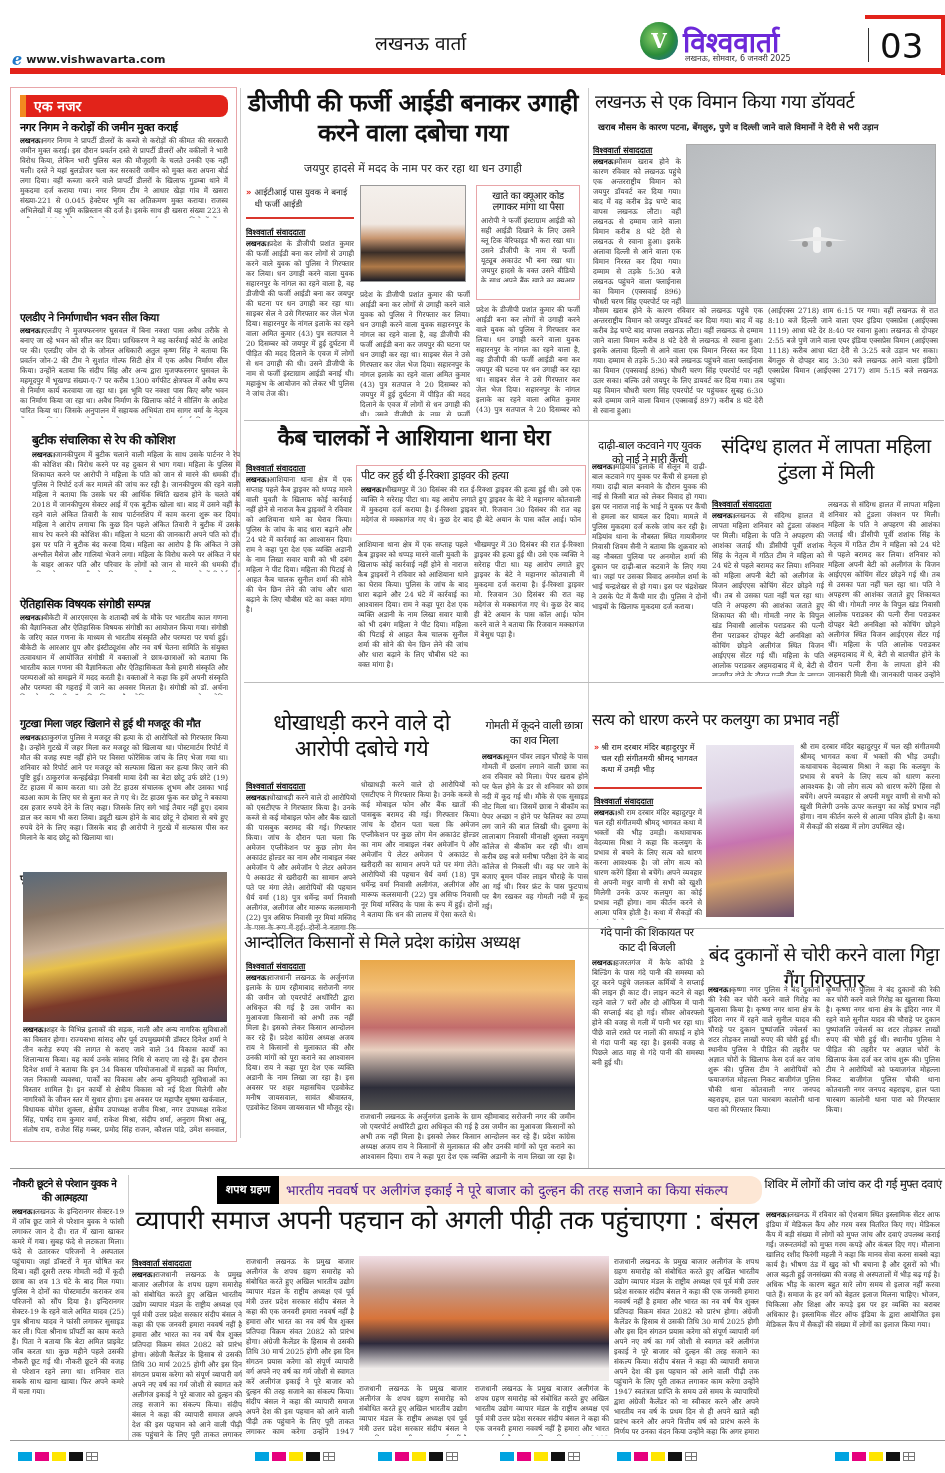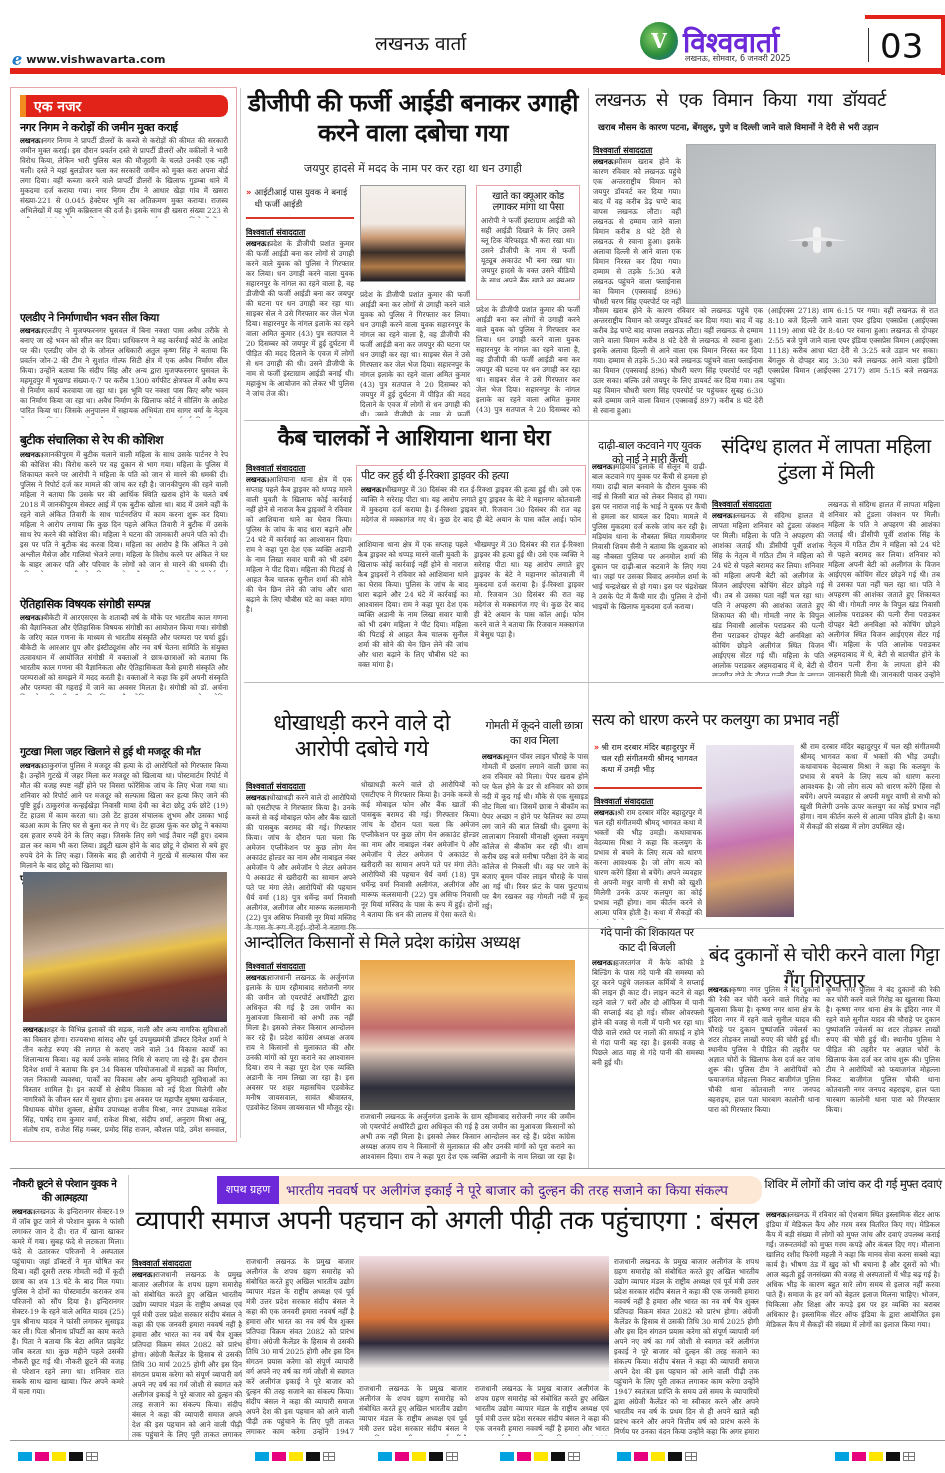--- a/index.html
+++ b/index.html
@@ -38,21 +38,21 @@
 #qr-box { left: 476px; top: 185px; width: 104px; height: 115px; border: 1.5px solid #e8a5a8; padding: 4px; }
 #photo-plane { left: 686px; top: 144px; width: 250px; height: 160px; background: radial-gradient(ellipse at 50% 55%, #d6d8da 0%, #c5c8cb 45%, #b8bbbe 100%); border:1px solid #aaa; }
 #photo-plane .plane { position:absolute; left: 100px; top: 80px; width: 60px; height: 30px; }
 #erickshaw-box { left: 356px; top: 465px; width: 230px; height: 70px; border: 1.5px solid #e8a5a8; padding: 4px; }
 
 #photo-bhagwat { left: 706px; top: 745px; width: 88px; height: 172px; background: linear-gradient(170deg, #eae6f0 0%, #dcd0e4 30%, #c774b0 55%, #d8a46c 75%, #6a4e6c 100%); }
 #photo-congress { left: 360px; top: 960px; width: 215px; height: 150px; background: linear-gradient(180deg, #e9a84a 0%, #f2c07a 20%, #c26c6c 45%, #e8d0c0 60%, #2e2e3a 85%, #555 100%); }
 #photo-shapath { left: 359px; top: 1256px; width: 250px; height: 125px; background: linear-gradient(180deg, #f1dfe6 0%, #c49a8a 25%, #d8743a 50%, #2e2a3c 70%, #f0ecea 90%); }
 
 #shapath-banner { left: 217px; top: 1176px; width: 545px; height: 28px; background: #fde7d5; border-radius: 0 12px 12px 0; }
-#shapath-tag { left: 217px; top: 1176px; width: 62px; height: 28px; background: #6d28d9; color: #fff; font-size: 11px; font-weight: normal; line-height: 28px; text-align: center; }
+#shapath-tag { left: 217px; top: 1176px; width: 62px; height: 28px; background: #000000; color: #fff; font-size: 11px; font-weight: bold; line-height: 28px; text-align: center; }
 #shapath-kicker { left: 286px; top: 1176px; font-size: 13.5px; line-height: 28px; color: #4c1d95; white-space: nowrap; }
 
 .colorbar { position: absolute; top: 1452px; display: flex; gap: 3px; align-items: center; }
 .colorbar span { width: 14px; height: 9px; display: inline-block; }
 .cb-c { background: #00a3e0; } .cb-m { background: #e6007e; } .cb-y { background: #ffe500; } .cb-k { background: #111; }
 .cb-grid { width: 12px !important; height: 9px; border: 1px solid #777; background: linear-gradient(90deg, transparent 45%, #777 45% 55%, transparent 55%), linear-gradient(0deg, transparent 45%, #777 45% 55%, transparent 55%); }
 .bottom-rule { left: 10px; top: 1440px; width: 935px; border-top: 1px solid #999; }
 .chev { color: #e2231a; font-weight: bold; }
 .vline { position:absolute; border-left: 1px solid #ccc; }
 </style>
@@ -78,29 +78,29 @@
 <div class="abs ek-nazar">एक नजर</div>
 
 <div class="abs" style="left:20px;top:122px;width:208px;">
   <div class="hl lh" style="font-size:11px;">नगर निगम ने करोड़ों की जमीन मुक्त कराई</div>
   <div class="txt" style="height:82px;margin-top:2px;"><b>लखनऊ।</b><span>नगर निगम ने प्रापर्टी डीलरों के कब्जे से करोड़ों की कीमत की सरकारी जमीन मुक्त कराई। इस दौरान प्रवर्तन दस्ते से प्रापर्टी डीलरों और वकीलों ने भारी विरोध किया, लेकिन भारी पुलिस बल की मौजूदगी के चलते उनकी एक नहीं चली। दस्ते ने यहां बुलडोजर चला कर सरकारी जमीन को मुक्त करा अपना बोर्ड लगा दिया। वहीं कब्जा करने वाले प्रापर्टी डीलरों के खिलाफ गुडम्बा थाने में मुकदमा दर्ज कराया गया। नगर निगम टीम ने आधार खेड़ा गांव में खसरा संख्या-221 से 0.045 हेक्टेयर भूमि का अतिक्रमण मुक्त कराया। राजस्व अभिलेखों में यह भूमि कब्रिस्तान की दर्ज है। इसके साथ ही खसरा संख्या 223 से करीब 0.223 हेक्टेयर भूमि को कब्जा मुक्त कराई। राजस्व अभिलेखों में यह ऊसर भूमि दर्ज है। इस भूमि पर क्षेत्र के दबंग प्रापर्टी डीलरों ने अस्थाई बाउंड्रीवॉल, सड़क आदि का निर्माण कर प्लॉटिंग की जा रही थी। जिसे दस्ते ने ध्वस्त कर दिया। दस्ते ने प्रापर्टी डीलरों के खिलाफ गुडंबा थाने में मुकदमा दर्ज कराया। कार्रवाई के दौरान एसडीएम बीकेटी सतीश चन्द त्रिपाठी और प्रभारी अधिकारी संपत्ति संजय यादव, तहसीलदार नगर निगम अरविन्द पांडेय, लोकल पुलिस आदि मौजूद रहे।</span></div>
 </div>
 <div class="abs" style="left:20px;top:312px;width:208px;">
   <div class="hl lh">एलडीए ने निर्माणाधीन भवन सील किया</div>
   <div class="txt" style="height:92px;margin-top:2px;"><b>लखनऊ।</b><span>एलडीए ने मुजफ्फरनगर घुसवल में बिना नक्शा पास अवैध तरीके से बनाए जा रहे भवन को सील कर दिया। प्राधिकरण ने यह कार्रवाई कोर्ट के आदेश पर की। एलडीए जोन दो के जोनल अधिकारी अतुल कृष्ण सिंह ने बताया कि प्रवर्तन जोन-2 की टीम ने सुशांत गोल्फ सिटी क्षेत्र में एक अवैध निर्माण सील किया। उन्होंने बताया कि संदीप सिंह और अन्य द्वारा मुजफ्फरनगर घुसवल के महमूदपुर में भूखण्ड संख्या-ए-7 पर करीब 1300 वर्गफीट क्षेत्रफल में अवैध रूप से निर्माण कार्य करवाया जा रहा था। इस भूमि पर नक्शा पास किए बगैर भवन का निर्माण किया जा रहा था। अवैध निर्माण के खिलाफ कोर्ट ने सीलिंग के आदेश पारित किया था। जिसके अनुपालन में सहायक अभियंता राम सागर वर्मा के नेतृत्व में अवर अभियंता भरत पाड़ेय और प्रमोद कुमार पाड़ेय द्वारा कार्रवाई की गई।</span></div>
 </div>
-<div class="abs" style="left:20px;top:434px;width:208px;">
+<div class="abs" style="left:32px;top:434px;width:208px;">
   <div class="hl lh" style="font-size:12px;">बुटीक संचालिका से रेप की कोशिश</div>
   <div class="txt" style="height:122px;margin-top:3px;"><b>लखनऊ।</b><span>जानकीपुरम में बुटीक चलाने वाली महिला के साथ उसके पार्टनर ने रेप की कोशिश की। विरोध करने पर वह दुकान से भाग गया। महिला के पुलिस में शिकायत करने पर आरोपी ने महिला के पति को जान से मारने की धमकी दी। पुलिस ने रिपोर्ट दर्ज कर मामले की जांच कर रही है। जानकीपुरम की रहने वाली महिला ने बताया कि उसके घर की आर्थिक स्थिति खराब होने के चलते वर्ष 2018 में जानकीपुरम सेक्टर आई में एक बुटीक खोला था। बाद में उसने वहीं के रहने वाले अंकित तिवारी के साथ पार्टनरशिप में काम करना शुरू कर दिया। महिला ने आरोप लगाया कि कुछ दिन पहले अंकित तिवारी ने बुटीक में उसके साथ रेप करने की कोशिश की। महिला ने घटना की जानकारी अपने पति को दी। इस पर पति ने बुटीक बंद करवा दिया। महिला का आरोप है कि अंकित ने उसे अश्लील मैसेज और गालियां भेजने लगा। महिला के विरोध करने पर अंकित ने घर के बाहर आकर पति और परिवार के लोगों को जान से मारने की धमकी दी। महिला ने एक जनवरी को महिला आयोग और जानकीपुरम थाने में रिपोर्ट दर्ज कराई। जानकीपुरम पुलिस का कहना है कि मामला दर्ज कर जांच शुरू कर दी गई है।</span></div>
 </div>
 <div class="abs" style="left:20px;top:598px;width:208px;">
   <div class="hl lh" style="font-size:11.5px;">ऐतिहासिक विषयक संगोष्ठी सम्पन्न</div>
   <div class="txt" style="height:82px;margin-top:2px;"><b>लखनऊ।</b><span>बीकेटी में आरएसएस के शताब्दी वर्ष के मौके पर भारतीय काल गणना की वैज्ञानिकता और ऐतिहासिक विषयक संगोष्ठी का आयोजन किया गया। संगोष्ठी के जरिए काल गणना के माध्यम से भारतीय संस्कृति और परम्परा पर चर्चा हुई। बीकेटी के आरआर ग्रुप और इंस्टीट्यूशंस और नव वर्ष चेतना समिति के संयुक्त तत्वावधान में आयोजित संगोष्ठी में वक्ताओं ने छात्र-छात्राओं को बताया कि भारतीय काल गणना की वैज्ञानिकता और ऐतिहासिकता कैसे हमारी संस्कृति और परम्पराओं को समझने में मदद करती है। वक्ताओं ने कहा कि हमें अपनी संस्कृति और परम्परा की गहराई में जाने का अवसर मिलता है। संगोष्ठी को डॉ. अर्चना मिश्र, रेखा त्रिपाठी, डॉ. मुदित सिकत और शोभित नारायण अग्रवाल ने सम्बोधित किया।</span></div>
 </div>
-<div class="abs" style="left:20px;top:718px;width:208px;margin-top:28px;">
+<div class="abs" style="left:20px;top:718px;width:208px;">
   <div class="hl lh" style="font-size:10.5px;">गुटखा मिला जहर खिलाने से हुई थी मजदूर की मौत</div>
   <div class="txt" style="height:112px;margin-top:3px;"><b>लखनऊ।</b><span>ठाकुरगंज पुलिस ने मजदूर की हत्या के दो आरोपितों को गिरफ्तार किया है। उन्होंने गुटखे में जहर मिला कर मजदूर को खिलाया था। पोस्टमार्टम रिपोर्ट में मौत की वजह स्पष्ट नहीं होने पर विसरा फोरेंसिक जांच के लिए भेजा गया था। शनिवार को रिपोर्ट आने पर मजदूर को सल्फास खिला कर हत्या किए जाने की पुष्टि हुई। ठाकुरगंज कन्हईखेड़ा निवासी माया देवी का बेटा छोटू उर्फ छोटे (19) टेंट हाउस में काम करता था। उसे टेंट हाउस संचालक शुभम और उसका भाई बउआ काम के लिए घर से बुला कर ले गए थे। टेंट हाउस फूंक कर छोटू ने बकाया दस हजार रुपये देने के लिए कहा। जिसके लिए सगे भाई तैयार नहीं हुए। दबाव डाल कर काम भी करा लिया। ड्यूटी खत्म होने के बाद छोटू ने दोबारा से बचे हुए रुपये देने के लिए कहा। जिसके बाद ही आरोपी ने गुटखे में सल्फास पीस कर मिलाने के बाद छोटू को खिलाया था।</span></div>
 </div>
 <div class="abs" style="left:20px;top:853px;width:208px;">
   <div class="hl lh" style="font-size:10px;margin-top:20px;">पूर्व डिप्टी सीएम ने किया 34 परियोजनाओं का शुभारम्भ</div>
 </div>
 <div id="photo-dycm" class="photo" style="top:872px;height:150px;"></div>
 <div class="abs txt" style="left:23px;top:1025px;width:204px;height:110px;"><b>लखनऊ।</b><span>शहर के विभिन्न इलाकों की सड़क, नाली और अन्य नागरिक सुविधाओं का विस्तार होगा। राज्यसभा सांसद और पूर्व उपमुख्यमंत्री डॉक्टर दिनेश शर्मा ने तीन करोड़ रुपए की लागत से कराए जाने वाले 34 विकास कार्यों का शिलान्यास किया। यह कार्य उनके सांसद निधि से कराए जा रहे हैं। इस दौरान दिनेश शर्मा ने बताया कि इन 34 विकास परियोजनाओं में सड़कों का निर्माण, जल निकासी व्यवस्था, पार्कों का विकास और अन्य बुनियादी सुविधाओं का विस्तार शामिल है। इन कार्यों से क्षेत्रीय विकास को नई दिशा मिलेगी और नागरिकों के जीवन स्तर में सुधार होगा। इस अवसर पर महापौर सुषमा खर्कवाल, विधायक योगेश शुक्ला, क्षेत्रीय उपाध्यक्ष राजीव मिश्रा, नगर उपाध्यक्ष राकेश सिंह, पार्षद राम कुमार वर्मा, राकेश मिश्रा, संदीप शर्मा, अनुराग मिश्रा अन्नू, संतोष राय, राजेश सिंह गब्बर, प्रमोद सिंह राजन, कौशल पांडे, उमेश सनवाल, शिवम उपाध्याय, भृगुनाथ शुक्ला, पूजा जसवानी, अरुण राय, अभिषेक राय आदि पार्षद मौजूद रहे।</span></div>
 
 <div class="abs hl" style="left:244px;top:88px;width:338px;font-size:24px;text-align:center;line-height:30px;">डीजीपी की फर्जी आईडी बनाकर उगाही करने वाला दबोचा गया</div>
@@ -115,21 +115,21 @@
   <div class="txt" style="height:190px;"><b>लखनऊ।</b><span>प्रदेश के डीजीपी प्रशांत कुमार की फर्जी आईडी बना कर लोगों से उगाही करने वाले युवक को पुलिस ने गिरफ्तार कर लिया। धन उगाही करने वाला युवक सहारनपुर के नांगल का रहने वाला है, वह डीजीपी की फर्जी आईडी बना कर जयपुर की घटना पर धन उगाही कर रहा था। साइबर सेल ने उसे गिरफ्तार कर जेल भेज दिया। सहारनपुर के नांगल इलाके का रहने वाला अमित कुमार (43) पुत्र सतपाल ने 20 दिसम्बर को जयपुर में हुई दुर्घटना में पीड़ित की मदद दिलाने के एवज में लोगों से धन उगाही की थी। उसने डीजीपी के नाम से फर्जी इंस्टाग्राम आईडी बनाई थी। महाकुंभ के आयोजन को लेकर भी पुलिस ने जांच तेज की।</span></div>
 </div>
 <div id="photo-accused" class="photo"></div>
 <div class="abs txt" style="left:360px;top:290px;width:110px;height:126px;"><span>प्रदेश के डीजीपी प्रशांत कुमार की फर्जी आईडी बना कर लोगों से उगाही करने वाले युवक को पुलिस ने गिरफ्तार कर लिया। धन उगाही करने वाला युवक सहारनपुर के नांगल का रहने वाला है, वह डीजीपी की फर्जी आईडी बना कर जयपुर की घटना पर धन उगाही कर रहा था। साइबर सेल ने उसे गिरफ्तार कर जेल भेज दिया। सहारनपुर के नांगल इलाके का रहने वाला अमित कुमार (43) पुत्र सतपाल ने 20 दिसम्बर को जयपुर में हुई दुर्घटना में पीड़ित की मदद दिलाने के एवज में लोगों से धन उगाही की थी। उसने डीजीपी के नाम से फर्जी इंस्टाग्राम आईडी बनाई थी। महाकुंभ के आयोजन को लेकर भी पुलिस ने जांच तेज की।</span></div>
 <div id="qr-box" class="abs">
   <div class="hl" style="font-size:10px;text-align:center;font-weight:normal;">खाते का क्यूआर कोड लगाकर मांगा था पैसा</div>
   <div class="txt" style="margin-top:4px;height:66px;">आरोपी ने फर्जी इंस्टाग्राम आईडी को सही आईडी दिखाने के लिए उसने ब्लू टिक वेरिफाइड भी करा रखा था। उसने डीजीपी के नाम से फर्जी यूट्यूब अकाउंट भी बना रखा था। जयपुर हादसे के वक्त उसने वीडियो के साथ अपने बैंक खाते का क्यूआर कोड लगाकर लोगों से मदद के नाम पर पैसा ट्रांसफर करने की रिक्वेस्ट का पोस्ट किया था। कई लोगों ने मदद के नाम पर पैसे भी दिए थे।</div>
 </div>
 <div class="abs txt" style="left:476px;top:305px;width:104px;height:110px;"><span>प्रदेश के डीजीपी प्रशांत कुमार की फर्जी आईडी बना कर लोगों से उगाही करने वाले युवक को पुलिस ने गिरफ्तार कर लिया। धन उगाही करने वाला युवक सहारनपुर के नांगल का रहने वाला है, वह डीजीपी की फर्जी आईडी बना कर जयपुर की घटना पर धन उगाही कर रहा था। साइबर सेल ने उसे गिरफ्तार कर जेल भेज दिया। सहारनपुर के नांगल इलाके का रहने वाला अमित कुमार (43) पुत्र सतपाल ने 20 दिसम्बर को जयपुर में हुई दुर्घटना में पीड़ित की मदद दिलाने के एवज में लोगों से धन उगाही की थी। उसने डीजीपी के नाम से फर्जी इंस्टाग्राम आईडी बनाई थी। महाकुंभ के आयोजन को लेकर भी पुलिस ने जांच तेज की।</span></div>
 
-<div class="abs hl" style="left:595px;top:92px;width:345px;font-size:18.5px;font-weight:normal;font-family:Liberation Mono, monospace;">लखनऊ से एक विमान किया गया डॉयवर्ट</div>
+<div class="abs hl" style="left:595px;top:92px;width:345px;font-size:18.5px;font-weight:normal;">लखनऊ से एक विमान किया गया डॉयवर्ट</div>
 <div class="abs sub" style="left:598px;top:121px;width:345px;font-size:8.5px;font-weight:bold;">खराब मौसम के कारण पटना, बेंगलुरु, पुणे व दिल्ली जाने वाले विमानों ने देरी से भरी उड़ान</div>
 <div class="abs" style="left:593px;top:144px;width:88px;">
   <div class="byline">विश्ववार्ता संवाददाता</div>
   <div class="txt" style="height:148px;"><b>लखनऊ।</b><span>मौसम खराब होने के कारण रविवार को लखनऊ पहुंचे एक अन्तरराष्ट्रीय विमान को जयपुर डॉयवर्ट कर दिया गया। बाद में वह करीब डेढ़ घण्टे बाद वापस लखनऊ लौटा। वहीं लखनऊ से दम्माम जाने वाला विमान करीब 8 घंटे देरी से लखनऊ से रवाना हुआ। इसके अलावा दिल्ली से आने वाला एक विमान निरस्त कर दिया गया। दम्माम से तड़के 5:30 बजे लखनऊ पहुंचने वाला फ्लाईनास का विमान (एक्सवाई 896) चौधरी चरण सिंह एयरपोर्ट पर नहीं उतर सका। बल्कि उसे जयपुर के लिए डायवर्ट कर दिया गया। तब यह विमान चौधरी चरण सिंह एयरपोर्ट पर पहुंचकर सुबह 6:30 बजे दम्माम जाने वाला विमान (एक्सवाई 897) करीब 8 घंटे देरी से रवाना हुआ।</span></div>
 </div>
 <div id="photo-plane" class="photo">
   <svg class="plane" viewBox="0 0 60 30">
     <rect x="26" y="2" width="8" height="26" rx="4" fill="#f2f2f2"></rect>
     <polygon points="0,16 60,16 34,12 26,12" fill="#ececec"></polygon>
     <circle cx="18" cy="19" r="3" fill="#999"></circle>

